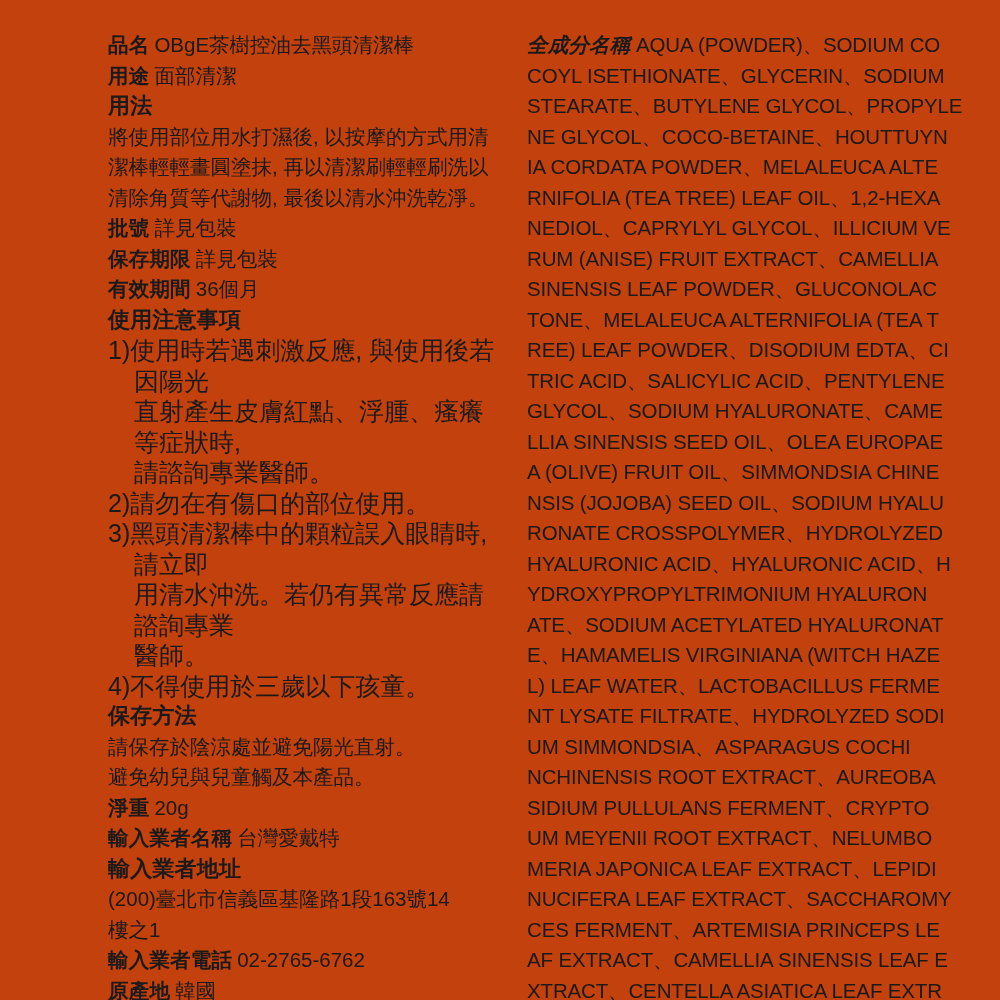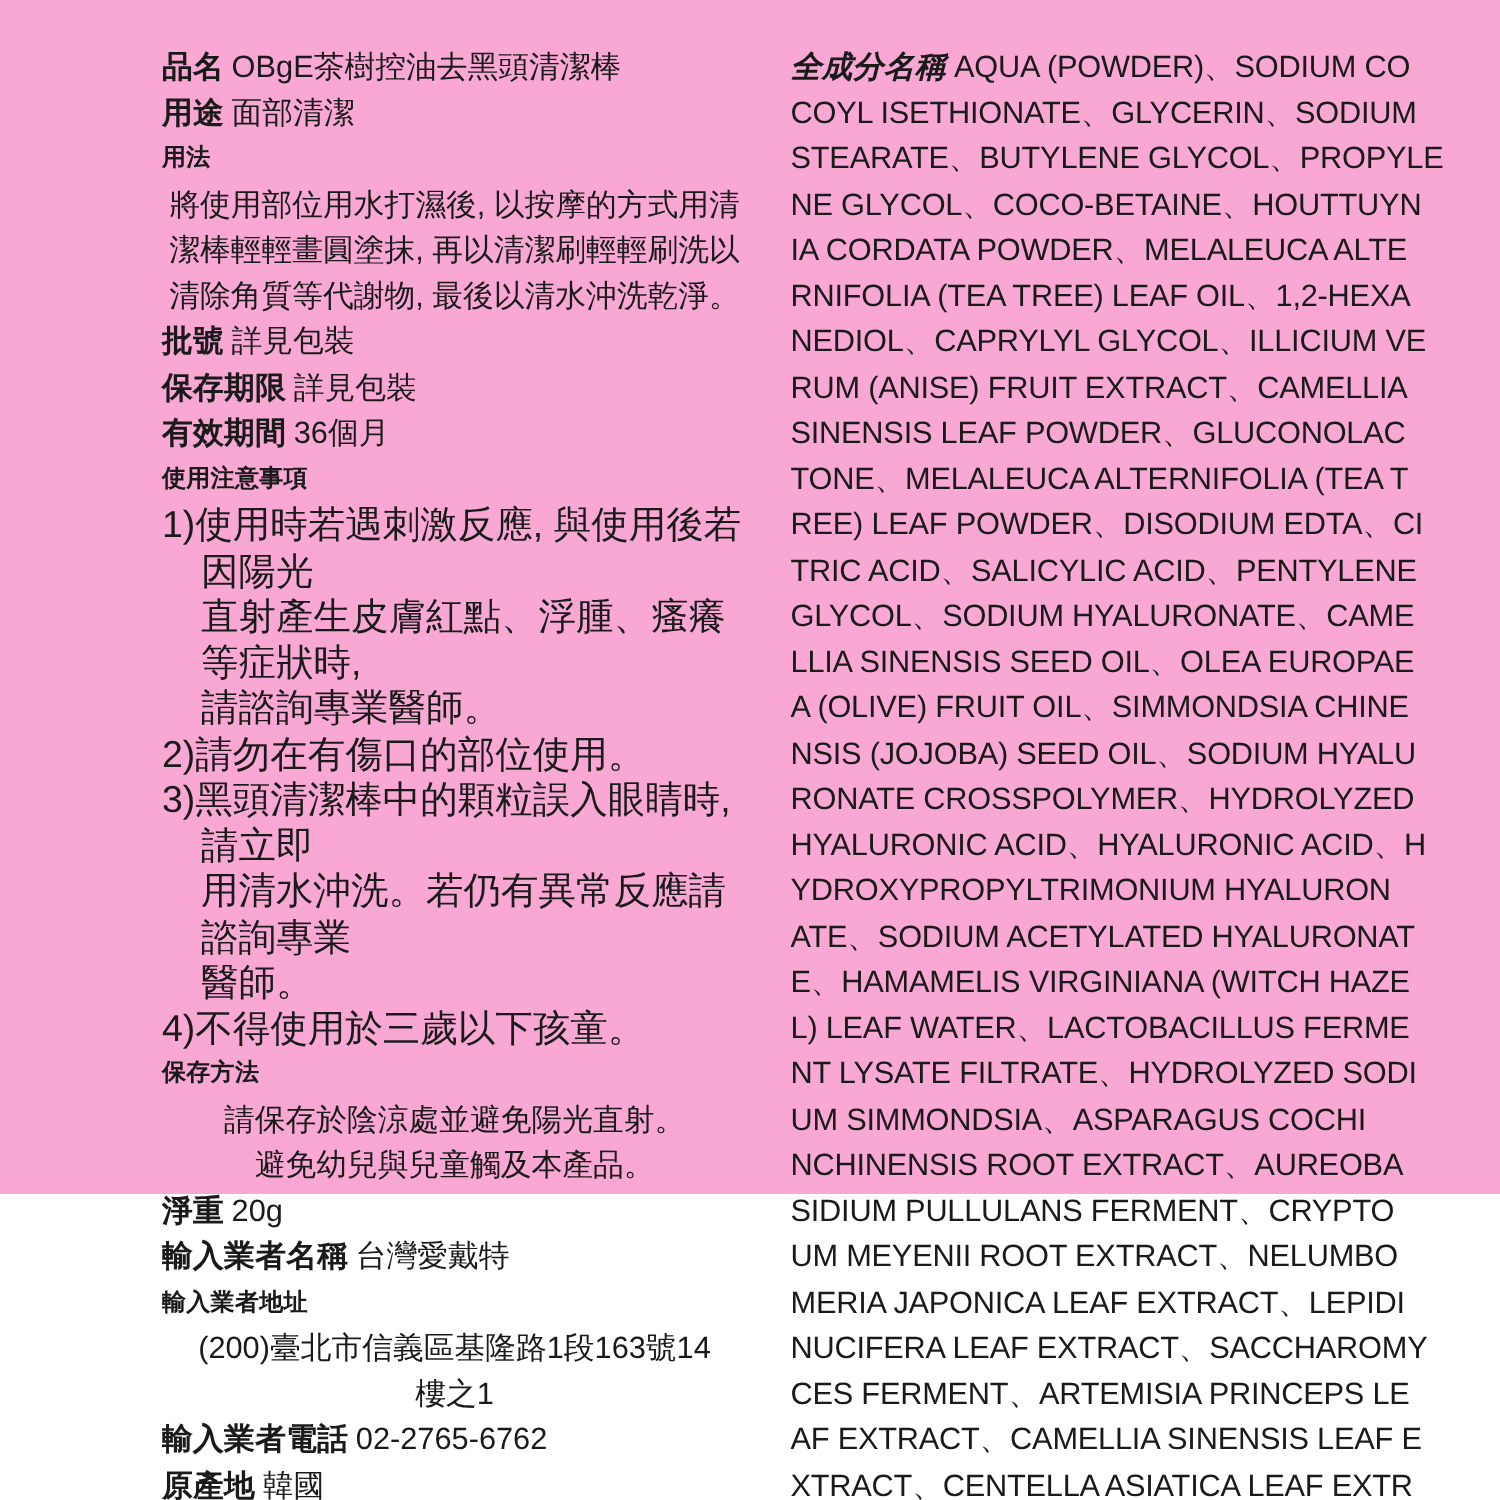--- a/index.html
+++ b/index.html
@@ -10,23 +10,23 @@
     width: 1000px;
     height: 1000px;
     background: #ffffff;
     font-family: "Liberation Sans", "DejaVu Sans", sans-serif;
     color: #1a1a1a;
     overflow: hidden;
   }
   .label-sheet {
     position: relative;
     width: 1000px;
-    height: 796px;
+    height: 1000px;
     box-sizing: border-box;
-    background: #f9a8d4;
+    background: #c2410c;
   }
   .col {
     position: absolute;
     top: 30px;
   }
   .col-left {
     left: 108px;
     width: 390px;
   }
   .col-right {
@@ -43,32 +43,31 @@
   }
   .field-label {
     font-weight: bold;
     letter-spacing: 0.2px;
   }
   .field-value {
     font-weight: normal;
     margin-left: 5px;
   }
   .section-head {
-    font-size: 16px;
+    font-size: 22px;
     line-height: 30.5px;
     font-weight: bold;
     margin: 0;
     letter-spacing: 0.2px;
   }
   .body-line {
     font-size: 20.5px;
     line-height: 30.5px;
     margin: 0;
     font-weight: normal;
-    text-align: center;
   }
 
   
   .note-item {
     font-size: 25px;
     line-height: 30.5px;
     margin: 0;
     padding-left: 26px;
     text-indent: -26px;
   }

